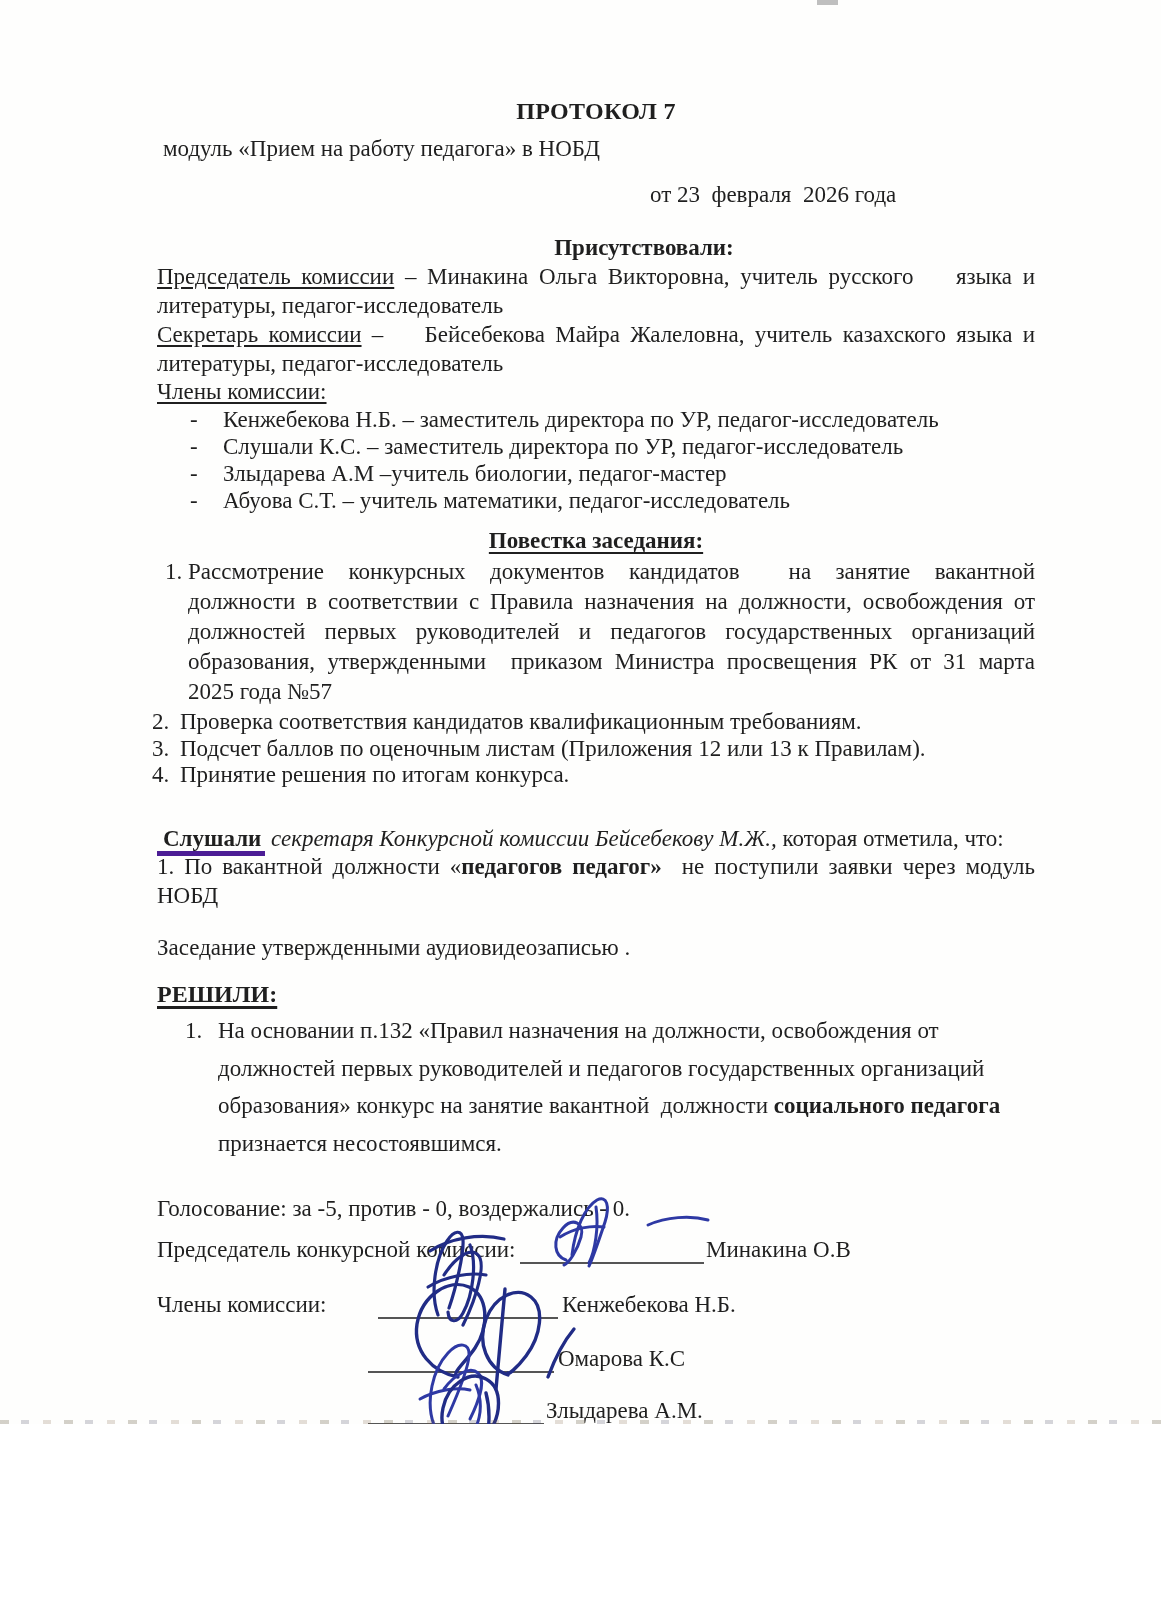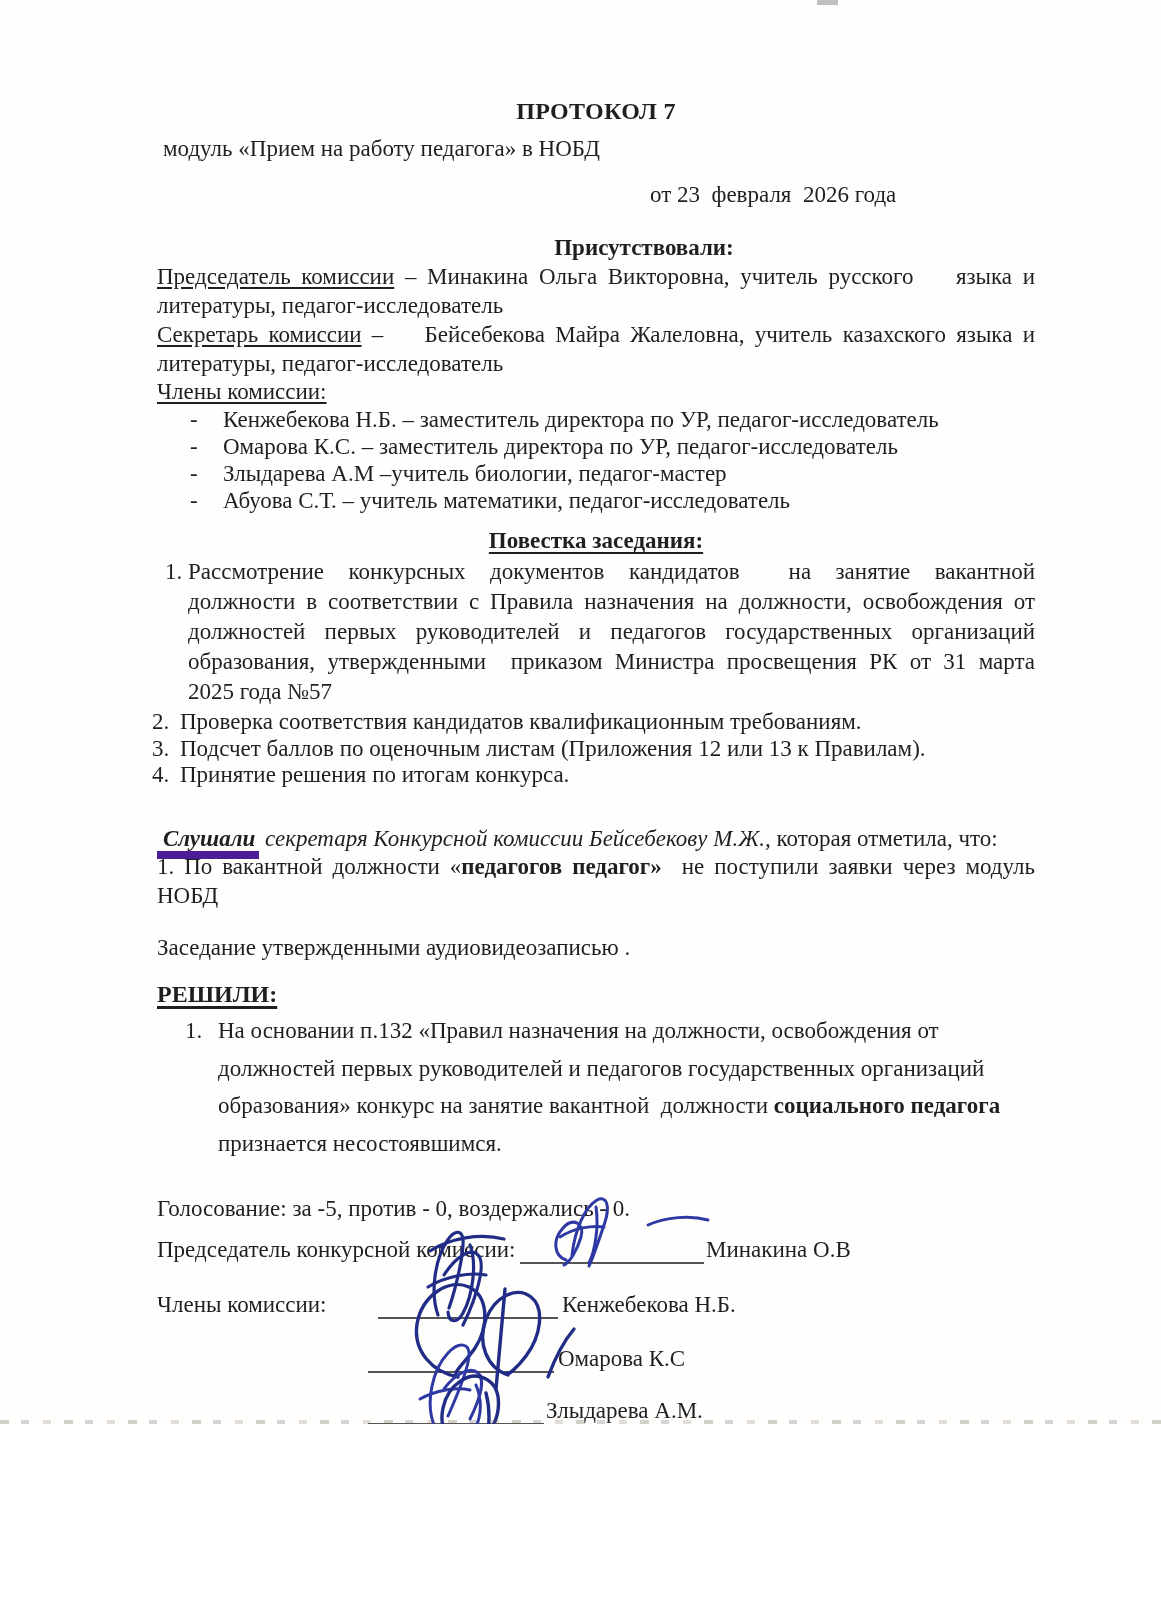--- a/index.html
+++ b/index.html
@@ -44,21 +44,21 @@
   .agenda-item1 .num { position: absolute; left: 8px; top: 0; line-height: 30px; }
   .agenda-item1 .ln { line-height: 30px; min-height: 30px; }
 
   .agenda-rest { margin-top: 2px; }
   .arow { display: flex; margin-left: -5px; line-height: 26.5px; }
   .anum { width: 28px; flex: none; }
 
   .heard { margin-top: 36px; }
   .heard .ln { line-height: 28.5px; min-height: 28.5px; }
   .heard .ln.jl { text-align: justify; text-align-last: justify; }
-  .heard-label { font-weight: bold; font-style: italic; border-bottom: 8px solid #4c1d95; padding: 0 4px 0 6px; text-align: center; }
+  .heard-label { font-weight: bold; border-bottom: 5px solid #4c1d95; padding: 0 4px 0 6px; text-align: center; }
   .it { font-style: italic; }
   b, .b { font-weight: bold; }
 
   .note { margin-top: 23px; line-height: 29px; }
 
   .decided-heading { margin-top: 17px; font-weight: bold; font-size: 24px; text-decoration: underline; text-underline-offset: 4px; text-decoration-thickness: 2.5px; line-height: 30px; }
 
   .decided-item { margin-top: 3px; position: relative; padding-left: 61px; }
   .decided-item .num { position: absolute; left: 28px; top: 0; line-height: 37.5px; }
   .decided-item .ln { line-height: 37.5px; min-height: 37.5px; text-align: left; }
@@ -109,21 +109,21 @@
 
     <div class="members-label"><span class="u">Члены комиссии:</span></div>
 
     <div class="member-list">
         <div class="mrow">
         <span class="mdash">-</span>
         <span>Кенжебекова Н.Б. – заместитель директора по УР, педагог-исследователь</span>
       </div>
         <div class="mrow">
         <span class="mdash">-</span>
-        <span>Омарова К.С. – заместитель директора по УР, педагог-исследователь</span>
+        <span>Слушали К.С. – заместитель директора по УР, педагог-исследователь</span>
       </div>
         <div class="mrow">
         <span class="mdash">-</span>
         <span>Злыдарева А.М –учитель биологии, педагог-мастер</span>
       </div>
         <div class="mrow">
         <span class="mdash">-</span>
         <span>Абуова С.Т. – учитель математики, педагог-исследователь</span>
       </div>
       </div>

